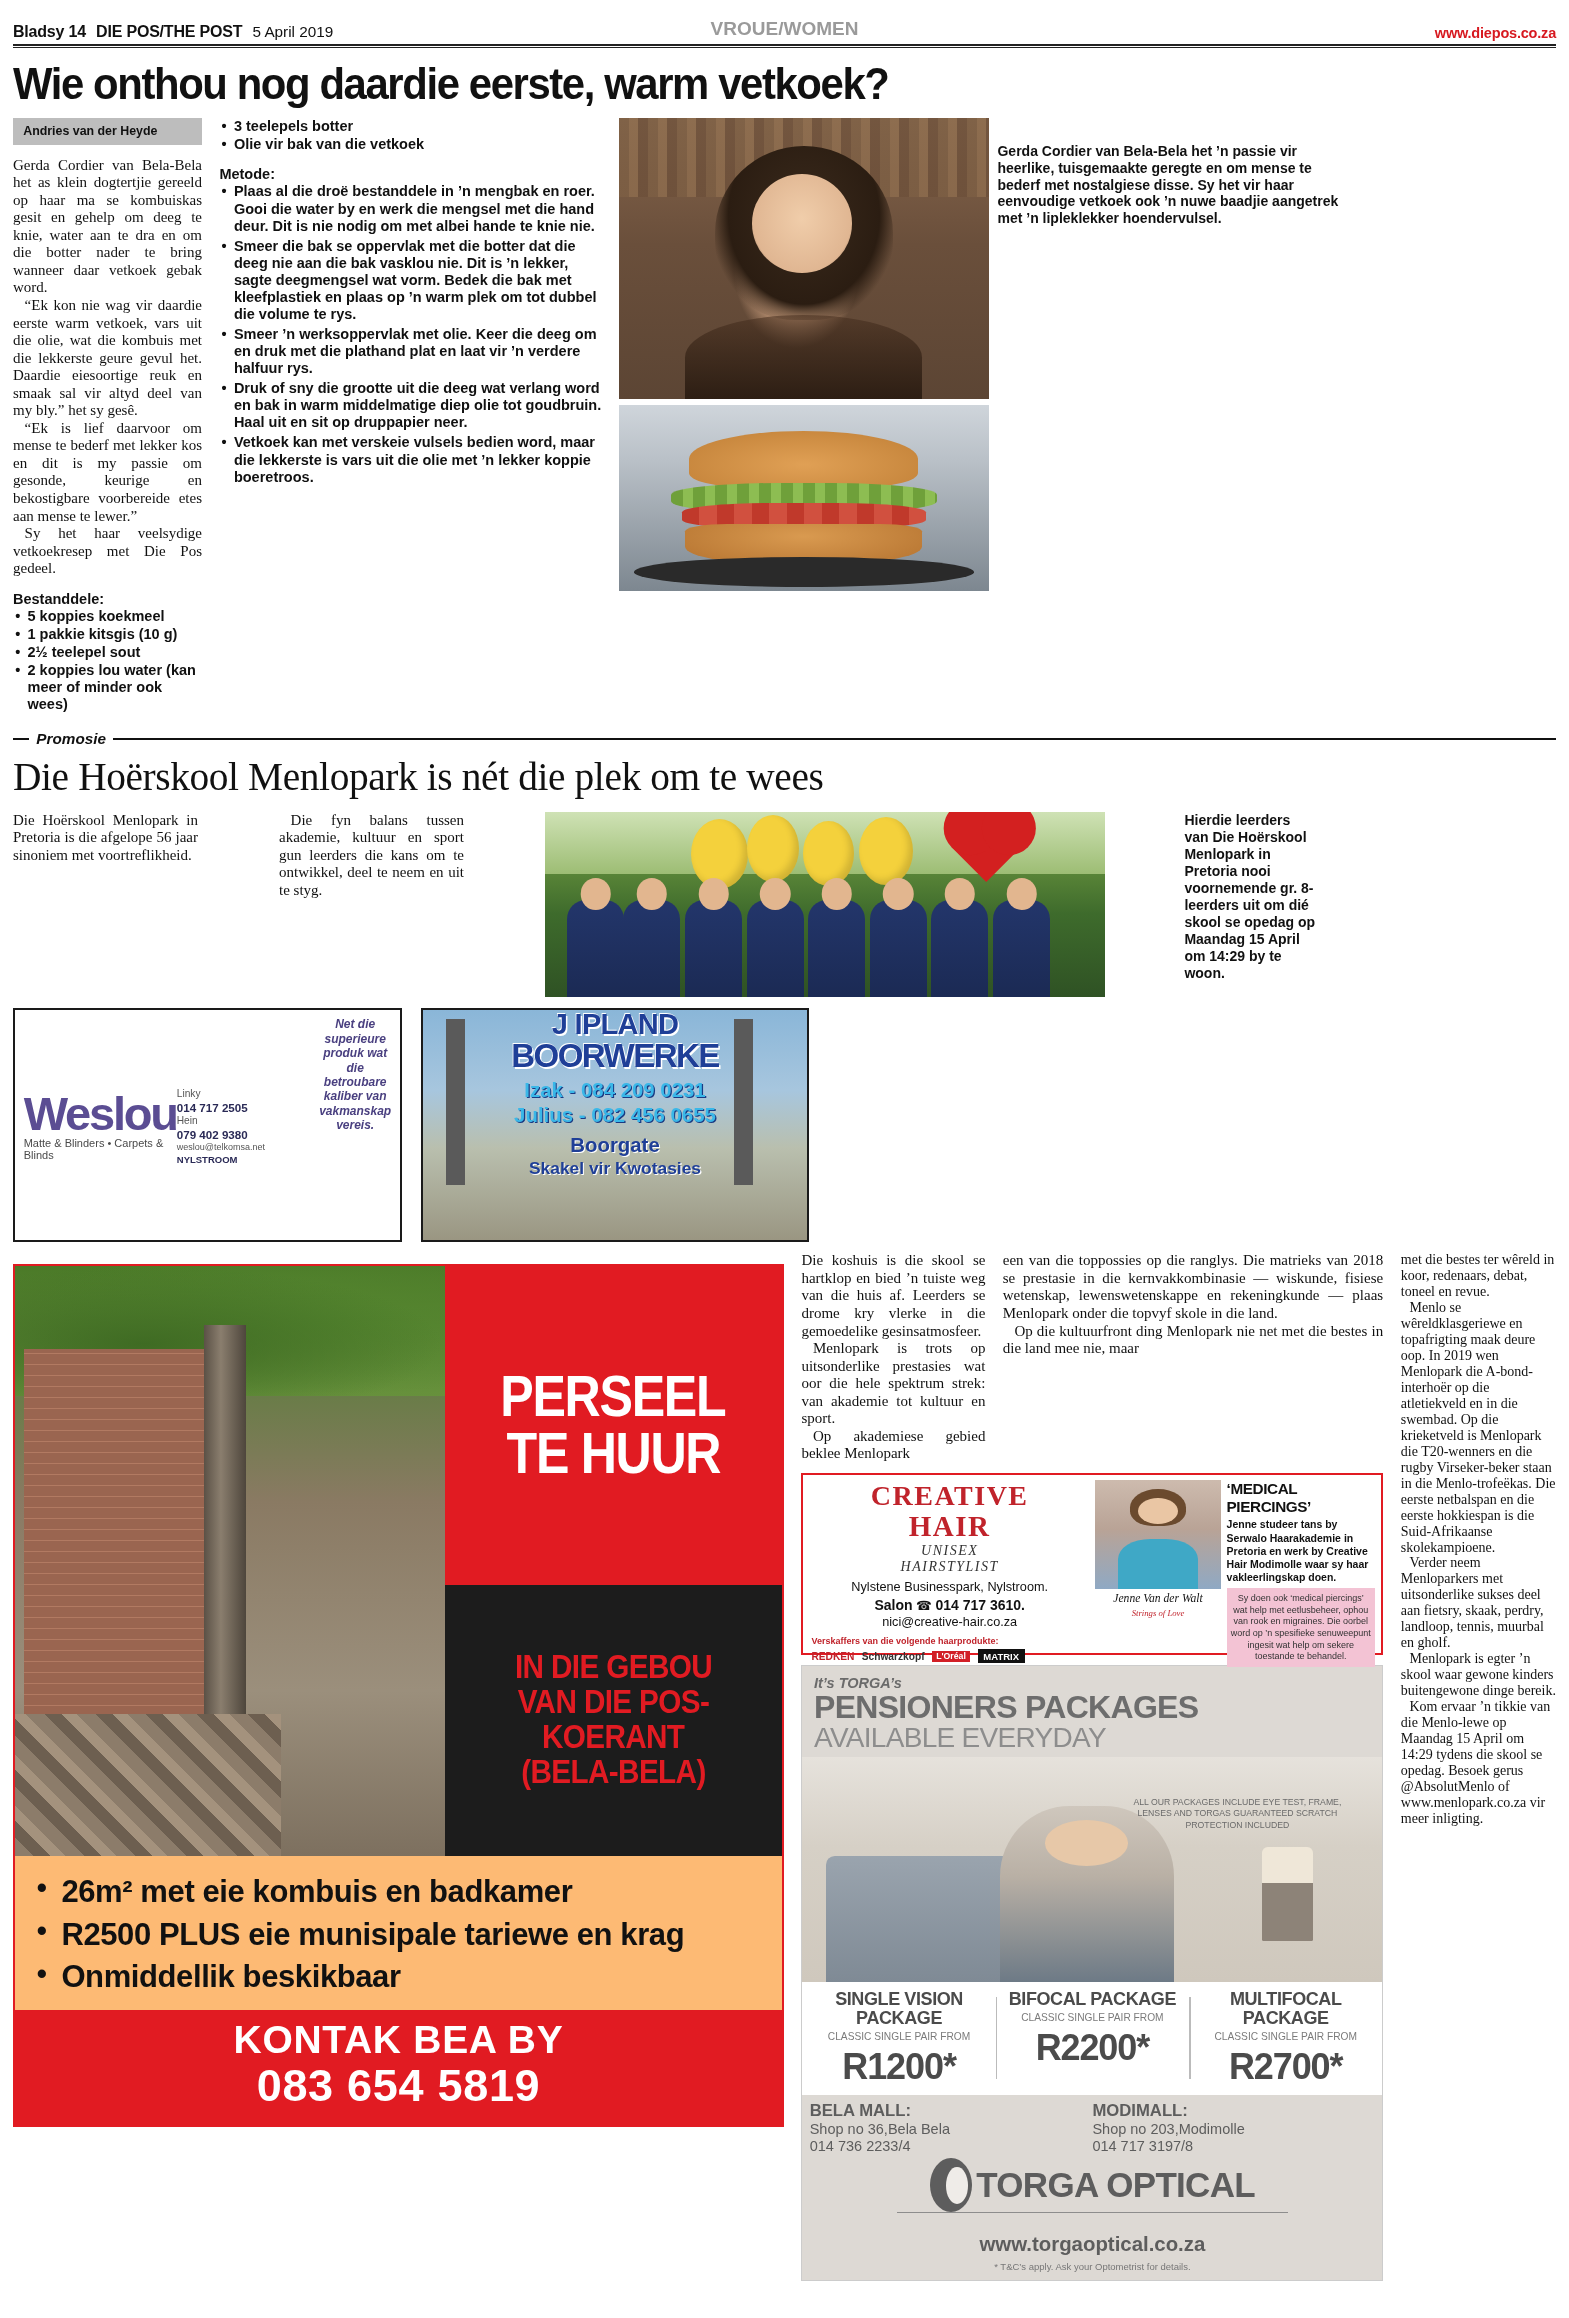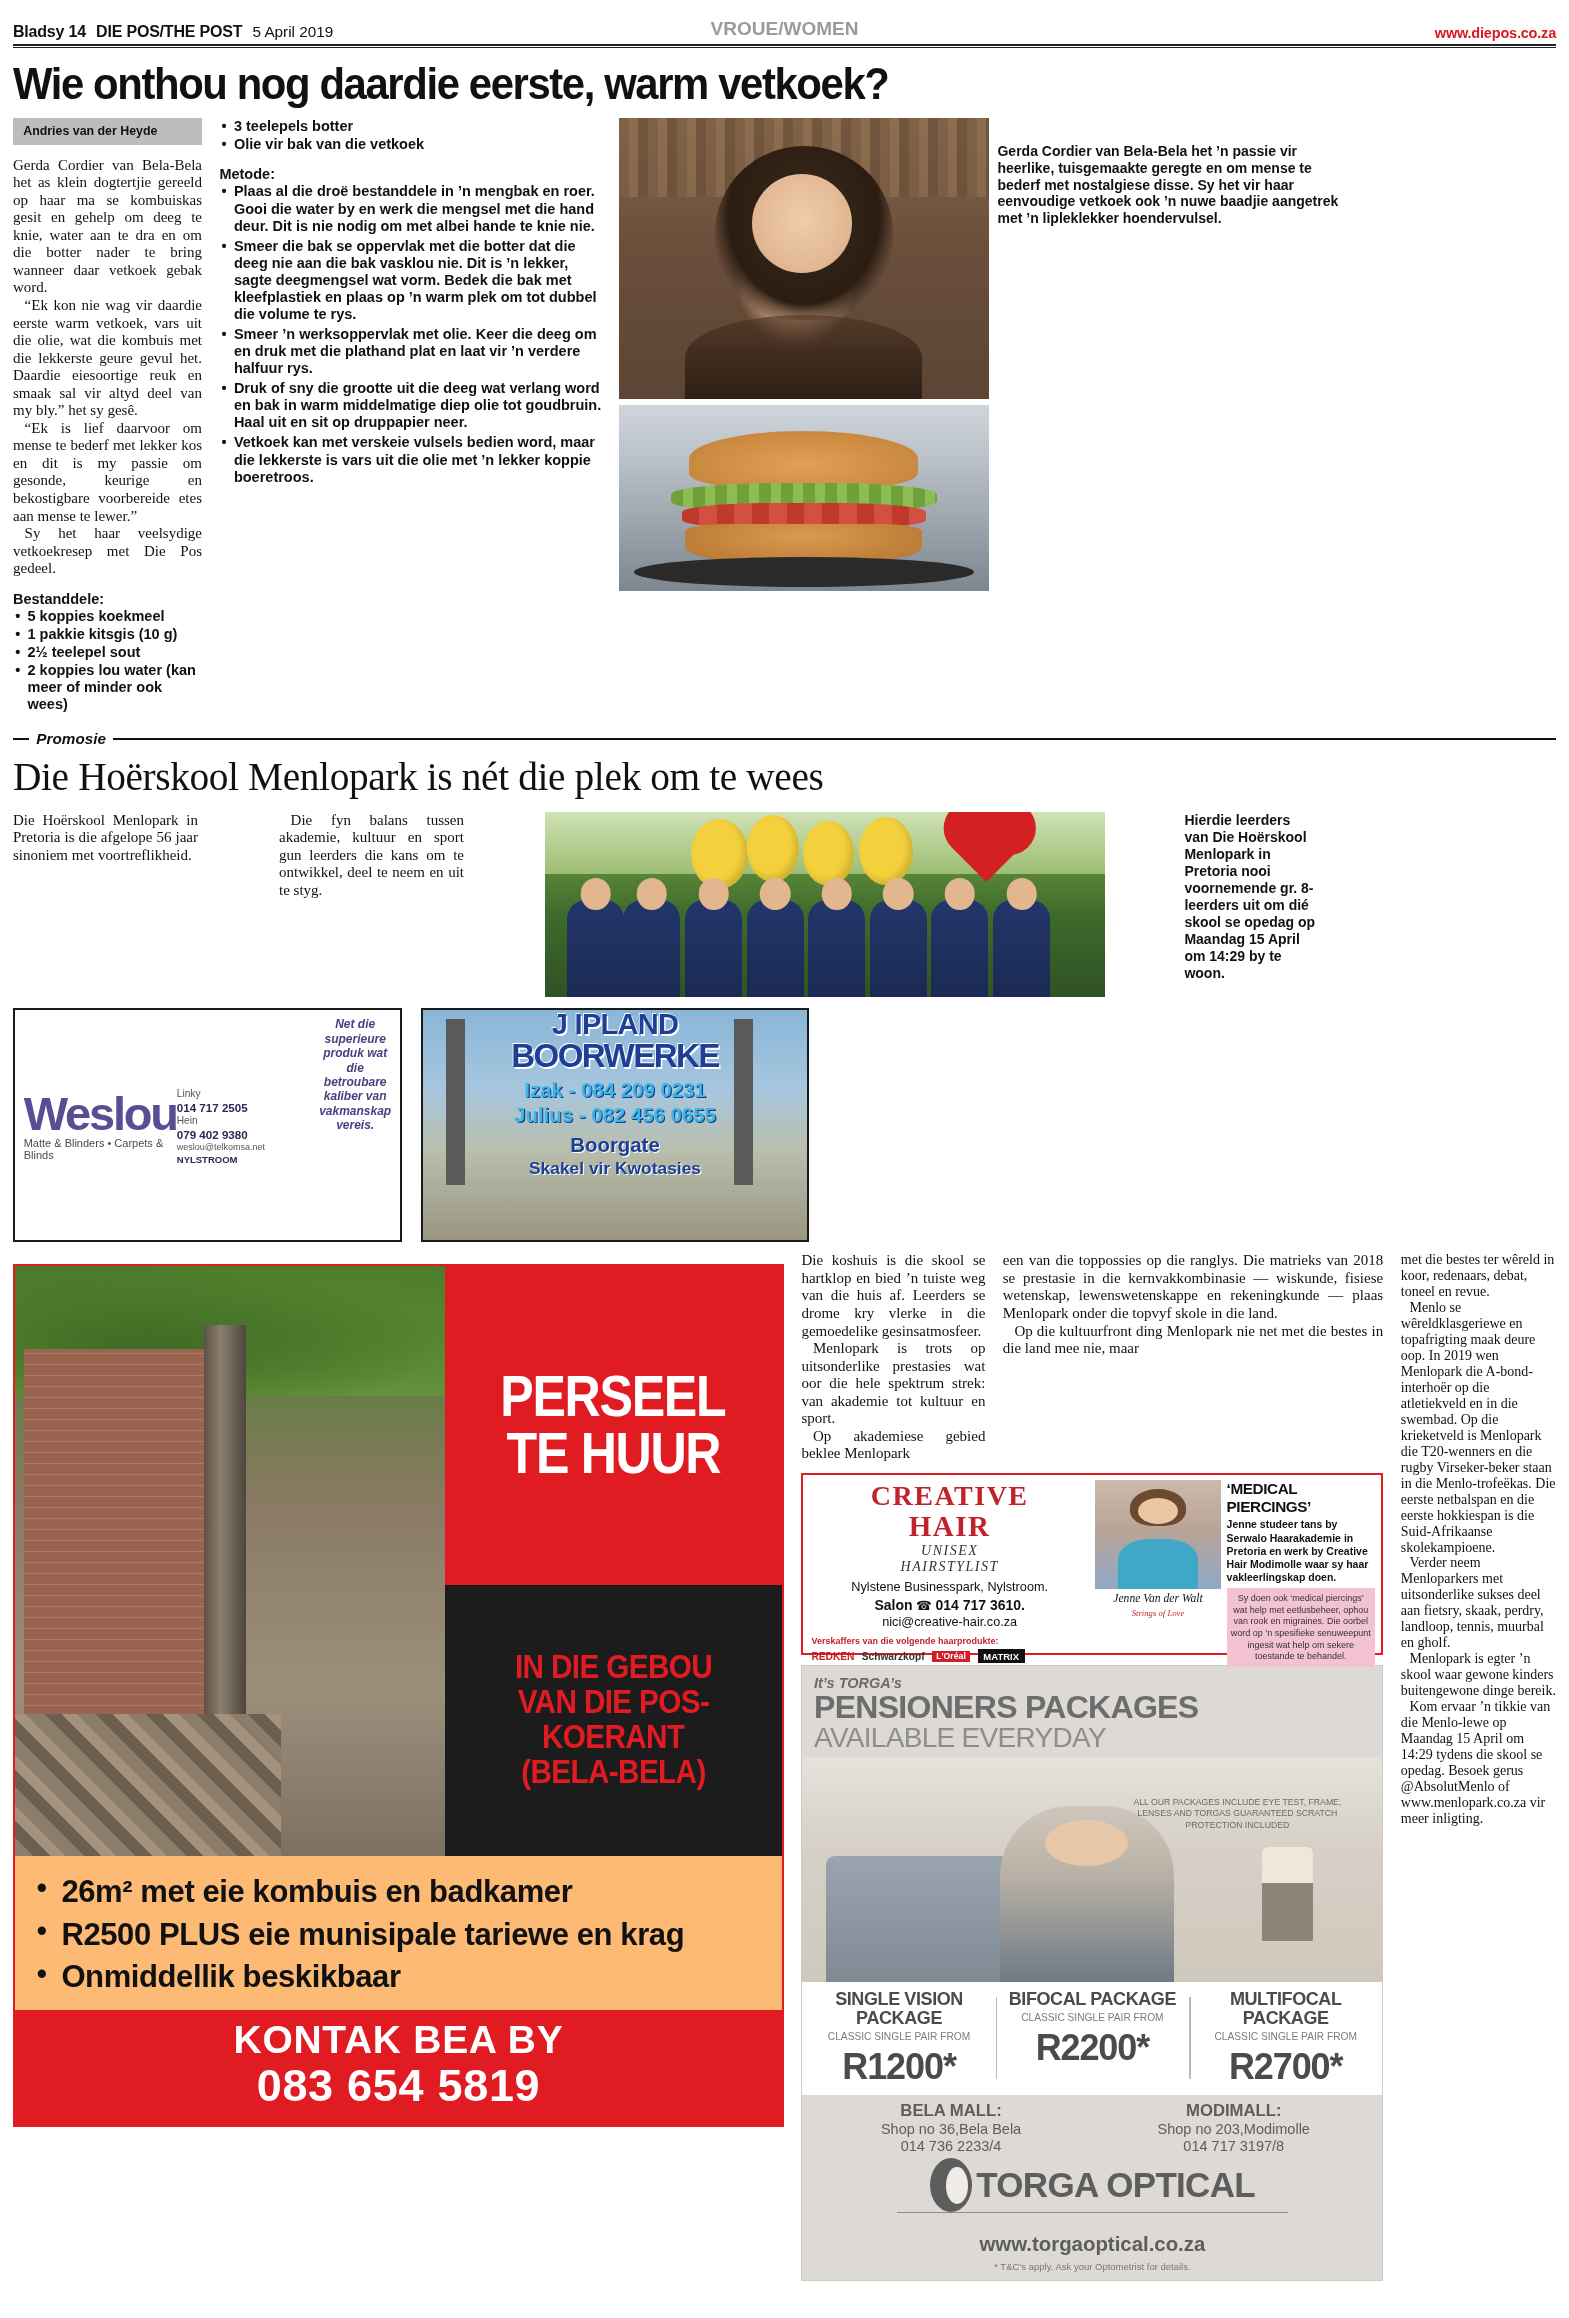--- a/index.html
+++ b/index.html
@@ -280,21 +280,21 @@
   .tg-pk > div + div:before { content:""; position:absolute; left:0; top:14%; bottom:14%;
       width:1.5px; background:#bbb; }
   .tg-pk .t { font-family:"Liberation Sans",sans-serif; font-weight:bold; font-size:18px;
               color:#4b4b4b; line-height:1.05; letter-spacing:-0.4px; }
   .tg-pk .s { font-family:"Liberation Sans",sans-serif; font-size:10.2px; color:#7b7b7b;
               line-height:1.15; margin-top:2.9px; }
   .tg-pk .p { font-family:"Liberation Sans",sans-serif; font-weight:bold; font-size:36px;
               color:#4b4b4b; letter-spacing:-1.1px; margin-top:2.9px; }
   .tg-foot { background:#ddd9d4; padding: 5.8px 7.3px 8.7px 7.3px; }
   .tg-shops { display:flex; }
-  .tg-shops > div { flex:1; text-align:center; font-family:"Liberation Sans",sans-serif;
+  .tg-shops > div { flex:1; text-align:left; font-family:"Liberation Sans",sans-serif;
                     color:#5d5d5d; }
   .tg-shops .m { font-weight:bold; font-size:16.7px; }
   .tg-shops .a { font-size:14.5px; line-height:1.2; }
   .tg-brand { display:flex; align-items:center; justify-content:center; margin-top:2.9px; gap:4.4px; }
   .tg-brand .o { width:42px; height:54px; border-radius:50%; background:#5d5d5d; position:relative; }
   .tg-brand .o:after { content:""; position:absolute; left:38%; top:16%; width:52%; height:68%;
       background:#efece8; border-radius:50%; }
   .tg-brand .n { font-family:"Liberation Sans",sans-serif; font-weight:bold; font-size:35px;
                  color:#5d5d5d; letter-spacing:-0.7px; }
   .tg-url { text-align:center; font-family:"Liberation Sans",sans-serif; font-weight:bold;

